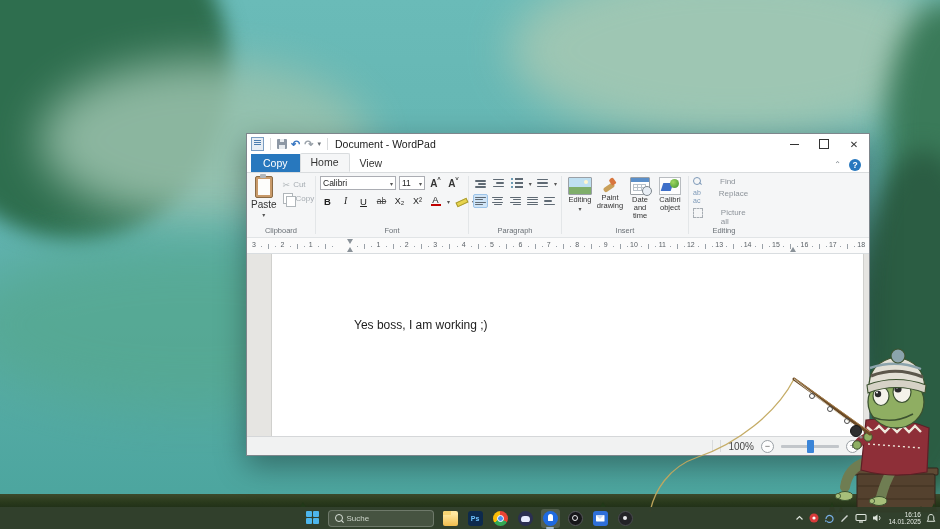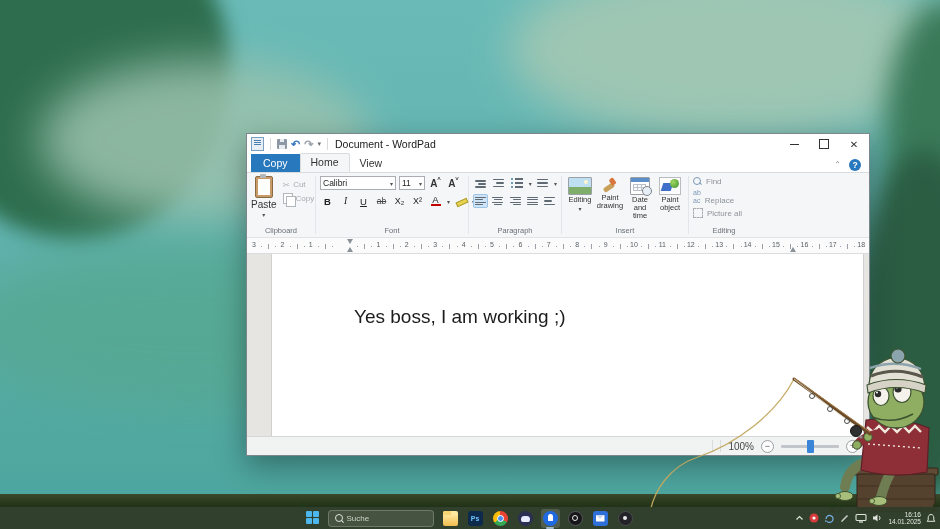--- a/index.html
+++ b/index.html
@@ -141,39 +141,39 @@
   .ic-date{width:18px;height:16px;border:1px solid #9aa0a6;background:#fff;border-radius:1px;position:relative}
   .ic-date::before{content:"";position:absolute;left:0;top:0;right:0;height:4px;background:#5b8fc9}
   .ic-date::after{content:"";position:absolute;left:2px;top:6px;width:13px;height:7px;
     background:repeating-linear-gradient(90deg,#b9c2ca 0 1px,transparent 1px 4px),repeating-linear-gradient(0deg,#b9c2ca 0 1px,transparent 1px 3px)}
   .ic-clockdot{position:absolute;right:-3px;bottom:-2px;width:8px;height:8px;border-radius:50%;background:#e8eef5;border:1px solid #7d868c;z-index:2}
   .ic-object{width:20px;height:16px;border:1px solid #b8bcc0;background:#fdfdfd;position:relative}
   .ic-object::before{content:"";position:absolute;left:2px;top:5px;width:10px;height:8px;background:#3e6fc9;transform:skewX(-18deg)}
   .ic-object::after{content:"";position:absolute;right:1px;top:1px;width:9px;height:9px;border-radius:50%;background:radial-gradient(circle at 35% 35%,#9fd860,#3f9032)}
   
   .edit-items{display:flex;flex-direction:column;gap:3px;padding-top:1px}
-  .edit-row{display:flex;align-items:flex-end;gap:4px;font-size:8px;color:#8d939a}
+  .edit-row{display:flex;align-items:flex-start;gap:18px;font-size:8px;color:#8d939a}
   .ic-find{width:9px;height:9px;position:relative}
   .ic-find::before{content:"";position:absolute;width:6px;height:6px;border:1px solid #7d99b8;border-radius:50%}
   .ic-find::after{content:"";position:absolute;left:6px;top:6px;width:3px;height:1px;background:#7d99b8;transform:rotate(45deg)}
   .ic-replace{font-size:7px;color:#7d99b8;line-height:8px}
   .ic-selall{width:8px;height:8px;border:1px dashed #a7adb3}
   
   .ruler{height:15px;background:#fbfbfb;border-bottom:1px solid #d9dde0;position:relative;flex:none;overflow:hidden}
   .r-num{position:absolute;top:3px;font-size:7px;color:#5a6066;transform:translateX(-50%)}
   .r-dot{position:absolute;top:8px;width:1px;height:1px;background:#9aa1a8}
   .r-tick{position:absolute;top:6px;width:1px;height:5px;background:#9aa1a8}
   .indent-marker{position:absolute;left:100px;top:1px;width:7px;height:13px}
   .indent-marker::before{content:"";position:absolute;left:0;top:0;border-left:3.5px solid transparent;border-right:3.5px solid transparent;border-top:5px solid #8a9299}
   .indent-marker::after{content:"";position:absolute;left:0;bottom:0;border-left:3.5px solid transparent;border-right:3.5px solid transparent;border-bottom:5px solid #8a9299}
   .rindent-marker{position:absolute;left:543px;bottom:1px;border-left:3.5px solid transparent;border-right:3.5px solid transparent;border-bottom:5px solid #8a9299}
   
   .docarea{flex:1;background:#e6e5e2;position:relative;overflow:hidden}
   .page{position:absolute;left:24px;top:0;width:591px;bottom:-4px;background:#fff;border:1px solid #d0d0cd;border-top:none}
-  .doc-text{position:absolute;left:82px;top:52px;font-size:19px;color:#1c1c1c}
+  .doc-text{position:absolute;left:82px;top:64px;font-size:12px;color:#1c1c1c}
   
   .statusbar{height:18px;background:#f1f2f2;border-top:1px solid #d5d7d9;flex:none;display:flex;align-items:center;justify-content:flex-end;padding-right:10px;gap:7px}
   .st-sep{width:1px;height:12px;background:#d9dbdd}
   .zoom-label{font-size:10px;color:#444}
   .zoom-btn{width:13px;height:13px;border-radius:50%;border:1px solid #9aa0a5;background:#fdfdfd;color:#555;
     font-size:9px;line-height:11px;text-align:center;box-sizing:border-box}
   .zoom-slider{width:58px;height:3px;background:#c2c6ca;position:relative;border-radius:1px}
   .zoom-thumb{position:absolute;left:26px;top:-5px;width:7px;height:13px;background:#3b85d8;border-radius:1px}
   
   .overlay{position:absolute;inset:0;z-index:40;pointer-events:none}
@@ -387,21 +387,21 @@
             <div class="ins-label">Paint drawing</div>
           </div>
           <div class="ins-btn">
             <div class="ic-date">
                 <span class="ic-clockdot"></span>
               </div>
             <div class="ins-label">Date and time</div>
           </div>
           <div class="ins-btn">
             <div class="ic-object"></div>
-            <div class="ins-label">Paint object</div>
+            <div class="ins-label">Calibri object</div>
           </div>
         </div>
       </div>
       <div class="rgroup-label">Insert</div>
     </div>
     <div class="gsep"></div>
 
     <div class="rgroup" style="width:70px">
       <div class="rg-body">
         <div class="edit-items">

